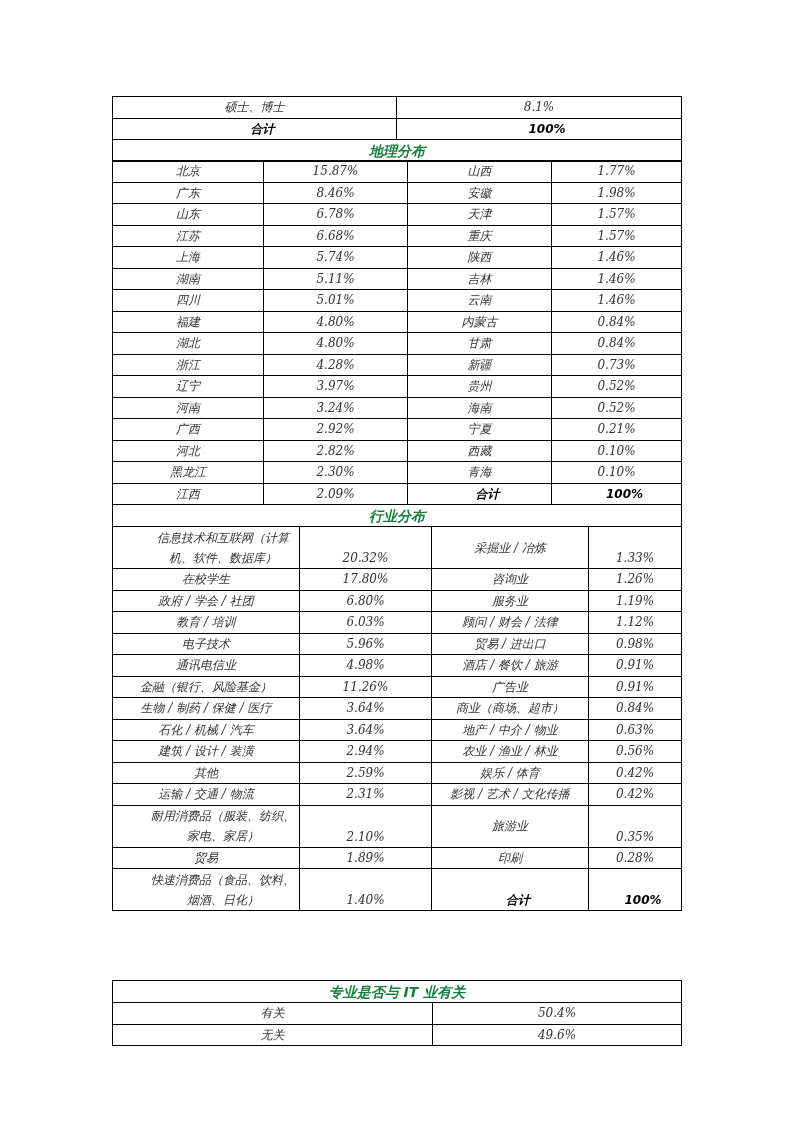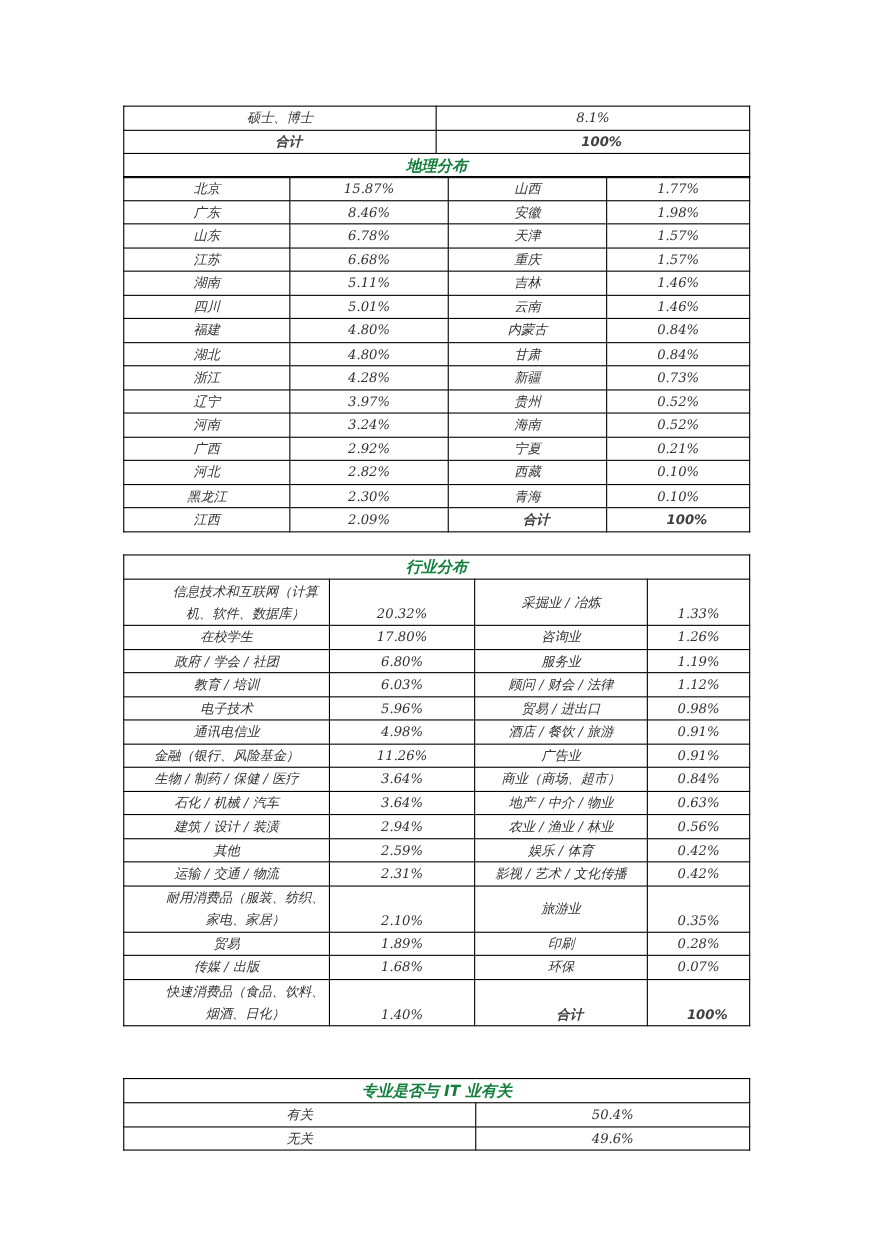--- a/index.html
+++ b/index.html
@@ -1,20 +1,20 @@
 <!DOCTYPE html>
 <html><head>
 <meta charset="utf-8">
 <style>
   html, body { margin: 0; padding: 0; background: #ffffff; }
   body { width: 793px; height: 1122px; position: relative; font-family: "DejaVu Serif", serif; color: #222; }
   table { border-collapse: collapse; position: absolute; left: 112px; width: 569px; table-layout: fixed; font-style: italic; }
   td { border: 1px solid #000; text-align: center; font-size: 12px; padding: 0 2px; height: 20.5px; line-height: 20px; color: #333; }
   td.hdr { font-family: "DejaVu Sans", sans-serif; font-weight: bold; font-size: 14px; color: #15803d; height: 21px; }
-  td.bold { font-family: "DejaVu Sans", sans-serif; font-weight: bold; color: #404040; padding-left: 18px; }
+  td.bold { font-family: "DejaVu Sans", sans-serif; font-weight: bold; color: #000000; padding-left: 18px; }
   td.two { height: 41px; line-height: 20px; vertical-align: bottom; }
   td.two-mid { height: 41px; vertical-align: middle; }
   td.wrap { line-height: 20px; text-align: center; vertical-align: middle; padding-left: 36px; }
   #t1 { top: 96px; }
   #t2 { top: 160px; }
   #t3 { top: 504px; }
   #t4 { top: 980px; }
 </style>
 </head>
 <body>
@@ -65,20 +65,26 @@
         <td>天津</td>
         <td>1.57%</td>
       </tr>
       <tr>
         <td>江苏</td>
         <td>6.68%</td>
         <td>重庆</td>
         <td>1.57%</td>
       </tr>
       <tr>
+        <td>上海</td>
+        <td>5.74%</td>
+        <td>陕西</td>
+        <td>1.46%</td>
+      </tr>
+      <tr>
         <td>湖南</td>
         <td>5.11%</td>
         <td>吉林</td>
         <td>1.46%</td>
       </tr>
       <tr>
         <td>四川</td>
         <td>5.01%</td>
         <td>云南</td>
         <td>1.46%</td>
@@ -229,26 +235,20 @@
         <td class="two-mid">旅游业</td>
         <td class="two">0.35%</td>
       </tr>
       <tr>
         <td>贸易</td>
         <td>1.89%</td>
         <td>印刷</td>
         <td>0.28%</td>
       </tr>
       <tr>
-        <td>传媒 / 出版</td>
-        <td>1.68%</td>
-        <td>环保</td>
-        <td>0.07%</td>
-      </tr>
-      <tr>
         <td class="two-mid wrap">快速消费品（食品、饮料、烟酒、日化）</td>
         <td class="two">1.40%</td>
         <td class="two bold">合计</td>
         <td class="two bold">100%</td>
       </tr>
     </tbody>
 </table>
 
 <table id="t4">
   <colgroup>

